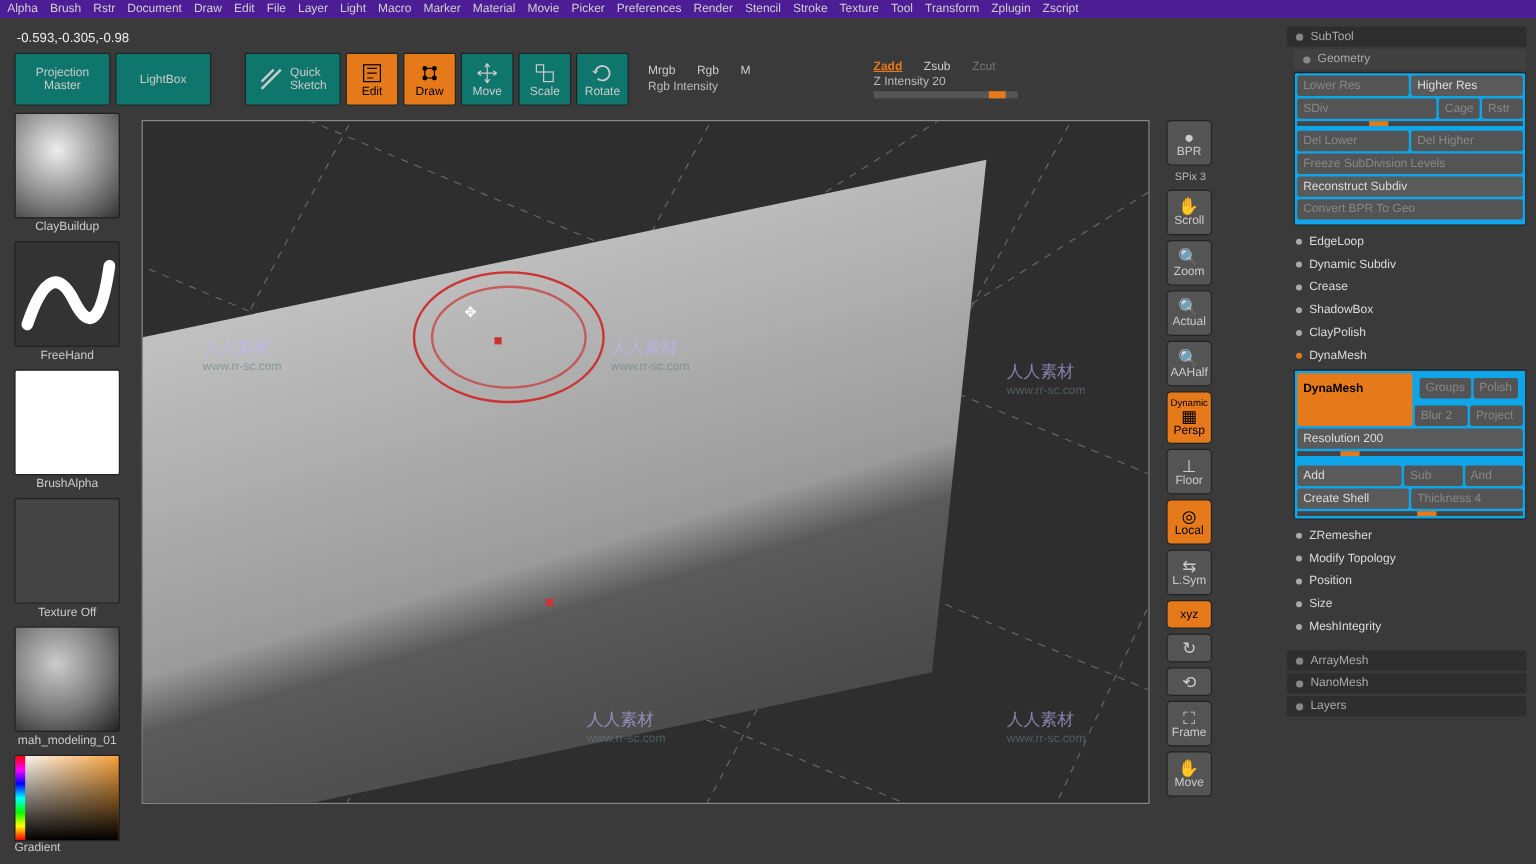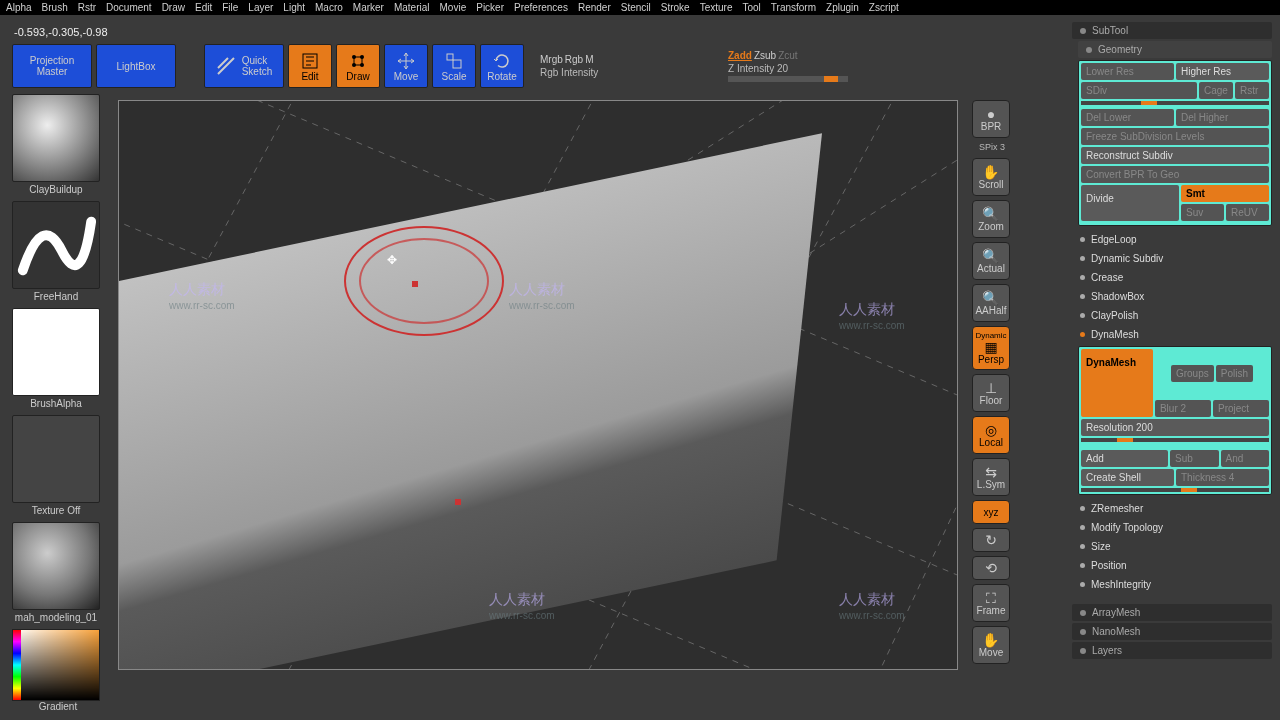--- a/index.html
+++ b/index.html
@@ -1,33 +1,33 @@
 <!DOCTYPE html>
 <html><head>
 <meta charset="utf-8">
 <style>
 * { margin: 0; padding: 0; box-sizing: border-box; font-family: Verdana, sans-serif; font-size: 10px; user-select: none; }
 body { background: #3a3a3a; color: #b8b8b8; width: 1280px; height: 720px; overflow: hidden; position: relative; }
 
 
-.menubar { display: flex; gap: 10px; padding: 2px 6px; background: #000000; font-size: 11px; color: #d0d0d0; }
+.menubar { display: flex; gap: 10px; padding: 2px 6px; background: #4c1d95; font-size: 11px; color: #d0d0d0; }
 .menubar span { cursor: pointer; }
 
 .coords { position: absolute; left: 14px; top: 26px; font-size: 11px; color: #eee; }
 
 
 .toolbar { display: flex; align-items: center; gap: 4px; padding: 2px 4px; position: absolute; left: 8px; top: 42px; right: 260px; }
-.tbtn { background: #1d4ed8; border: 1px solid #222; color: #ccc; display: flex; flex-direction: column; align-items: center; justify-content: center; padding: 4px 6px; border-radius: 2px; min-width: 44px; height: 44px; font-size: 10px; }
+.tbtn { background: #0f766e; border: 1px solid #222; color: #ccc; display: flex; flex-direction: column; align-items: center; justify-content: center; padding: 4px 6px; border-radius: 2px; min-width: 44px; height: 44px; font-size: 10px; }
 .tbtn.wide { min-width: 80px; flex-direction: row; gap: 6px; }
 .tbtn.orange { background: #e67a1a; color: #000; }
 .ticon { width: 20px; height: 20px; display: block; }
 .ticon svg { width: 100%; height: 100%; }
 
 .slidergroup { display: flex; flex-direction: column; gap: 2px; }
-.sliderlabel { display: flex; gap: 2px; font-size: 11px; color: #ccc; }
+.sliderlabel { display: flex; gap: 18px; font-size: 11px; color: #ccc; }
 .sliderlabel .on { color: #e67a1a; font-weight: bold; text-decoration: underline; }
 .sliderrow { font-size: 10px; color: #bbb; position: relative; width: 170px; }
 .focalrow { font-size: 11px; text-align: right; }
 .focalrow span { display: inline-block; }
 .focalbar { width: 120px; height: 6px; background: #555; margin-top: 2px; position: relative; }
 .focalbar .knob { position: absolute; width: 14px; height: 6px; background: #e67a1a; }
 
 
 .leftcol { position: absolute; left: 8px; top: 94px; width: 96px; bottom: 0; }
 .thumb { width: 88px; height: 88px; margin: 0 auto 2px; background: #555; border: 1px solid #222; position: relative; border-radius: 2px; }
@@ -51,21 +51,21 @@
 .rightbar { position: absolute; left: 972px; top: 100px; width: 40px; }
 .rbtn { width: 38px; height: 38px; background: #545454; border: 1px solid #222; border-radius: 4px; margin-bottom: 4px; display: flex; flex-direction: column; align-items: center; justify-content: center; font-size: 8px; color: #ccc; }
 .rbtn.orange { background: #e67a1a; color: #000; }
 .rbtn .ri { font-size: 14px; line-height: 1; }
 
 
 .panel { position: absolute; right: 8px; top: 20px; width: 200px; bottom: 0; overflow: hidden; }
 .ptab { background: #2e2e2e; color: #aaa; padding: 3px 8px; font-size: 11px; border-radius: 2px; margin: 2px 0; display: flex; align-items: center; }
 .ptab.sub { background: #414141; margin-left: 6px; }
 .ptab .dot { width: 6px; height: 6px; border-radius: 50%; background: #888; margin-right: 6px; }
-.pblock { background: #5eead4; border: 1px solid #222; border-radius: 2px; padding: 2px; margin: 2px 0 4px 6px; }
+.pblock { background: #0ea5e9; border: 1px solid #222; border-radius: 2px; padding: 2px; margin: 2px 0 4px 6px; }
 .row { display: flex; gap: 2px; margin-bottom: 2px; }
 .cell { flex: 1; background: #545454; color: #888; padding: 3px 5px; border-radius: 2px; font-size: 10px; }
 .cell.on { color: #ddd; background: #5a5a5a; }
 .cell.orange { background: #e67a1a; color: #000; font-weight: bold; }
 .cell.tall { padding: 8px 5px; }
 .slider { height: 4px; background: #444; position: relative; margin-top: 2px; }
 .slider .k { position: absolute; height: 4px; width: 16px; background: #e67a1a; }
 .sec { color: #ddd; padding: 4px 8px; font-size: 11px; display: flex; align-items: center; }
 .sec .dot { width: 5px; height: 5px; background: #aaa; border-radius: 50%; margin-right: 6px; }
 .sec.orange .dot { background: #e67a1a; }
@@ -192,21 +192,21 @@
   <div class="thumblabel">FreeHand</div>
   <div class="thumb" style="background:#fff"></div>
   <div class="thumblabel">BrushAlpha</div>
   <div class="thumb" style="background:#444"></div>
   <div class="thumblabel">Texture Off</div>
   <div class="thumb" style="background:radial-gradient(circle at 40% 35%, #ccc, #777 55%, #222)"></div>
   <div class="thumblabel">mah_modeling_01</div>
   <div class="colorpick">
       <div class="hue"></div>
     </div>
-  <div class="thumblabel" style="text-align:center;padding-left:4px">Gradient</div>
+  <div class="thumblabel" style="text-align:left;padding-left:4px">Gradient</div>
 </div>
 
 <div class="canvas">
   <svg class="grid" style="position:absolute;inset:0;width:100%;height:100%">
     <line x1="-50" y1="620" x2="900" y2="20"></line>
       <line x1="-50" y1="450" x2="900" y2="-150"></line>
     <line x1="-50" y1="280" x2="900" y2="680"></line>
       <line x1="-50" y1="100" x2="900" y2="500"></line>
     <line x1="-50" y1="-80" x2="900" y2="320"></line>
       <line x1="200" y1="-50" x2="-200" y2="700"></line>
@@ -313,30 +313,20 @@
       </div>
     <div class="row">
         <div class="cell">Freeze SubDivision Levels</div>
       </div>
     <div class="row">
         <div class="cell on">Reconstruct Subdiv</div>
       </div>
     <div class="row">
         <div class="cell">Convert BPR To Geo</div>
       </div>
-    <div class="row">
-      <div class="cell on tall" style="flex:1">Divide</div>
-      <div style="flex:1;display:flex;flex-direction:column;gap:2px">
-        <div class="cell orange">Smt</div>
-        <div class="row" style="margin:0">
-            <div class="cell">Suv</div>
-            <div class="cell">ReUV</div>
-          </div>
-      </div>
-    </div>
   </div>
   <div class="sec">
       <span class="dot"></span>
       <span>EdgeLoop</span>
     </div>
   <div class="sec">
       <span class="dot"></span>
       <span>Dynamic Subdiv</span>
     </div>
   <div class="sec">
@@ -352,21 +342,21 @@
       <span>ClayPolish</span>
     </div>
   <div class="sec orange">
       <span class="dot"></span>
       <span>DynaMesh</span>
     </div>
   <div class="pblock">
     <div class="row">
       <div class="cell orange tall" style="flex:1">DynaMesh</div>
       <div style="flex:1;display:flex;flex-direction:column;gap:2px">
-        <div class="row" style="margin:16px">
+        <div class="row" style="margin:4px">
             <div class="cell">Groups</div>
             <div class="cell">Polish</div>
           </div>
         <div class="row" style="margin:0">
             <div class="cell">Blur 2</div>
             <div class="cell">Project</div>
           </div>
       </div>
     </div>
     <div class="cell on" style="margin-top:2px">Resolution 200</div>
@@ -390,25 +380,25 @@
   <div class="sec">
       <span class="dot"></span>
       <span>ZRemesher</span>
     </div>
   <div class="sec">
       <span class="dot"></span>
       <span>Modify Topology</span>
     </div>
   <div class="sec">
       <span class="dot"></span>
+      <span>Position</span>
+    </div>
+  <div class="sec">
+      <span class="dot"></span>
       <span>Size</span>
-    </div>
-  <div class="sec">
-      <span class="dot"></span>
-      <span>Position</span>
     </div>
   <div class="sec">
       <span class="dot"></span>
       <span>MeshIntegrity</span>
     </div>
   <div class="hr"></div>
   <div class="ptab">
       <span class="dot"></span>
       <span>ArrayMesh</span>
     </div>

